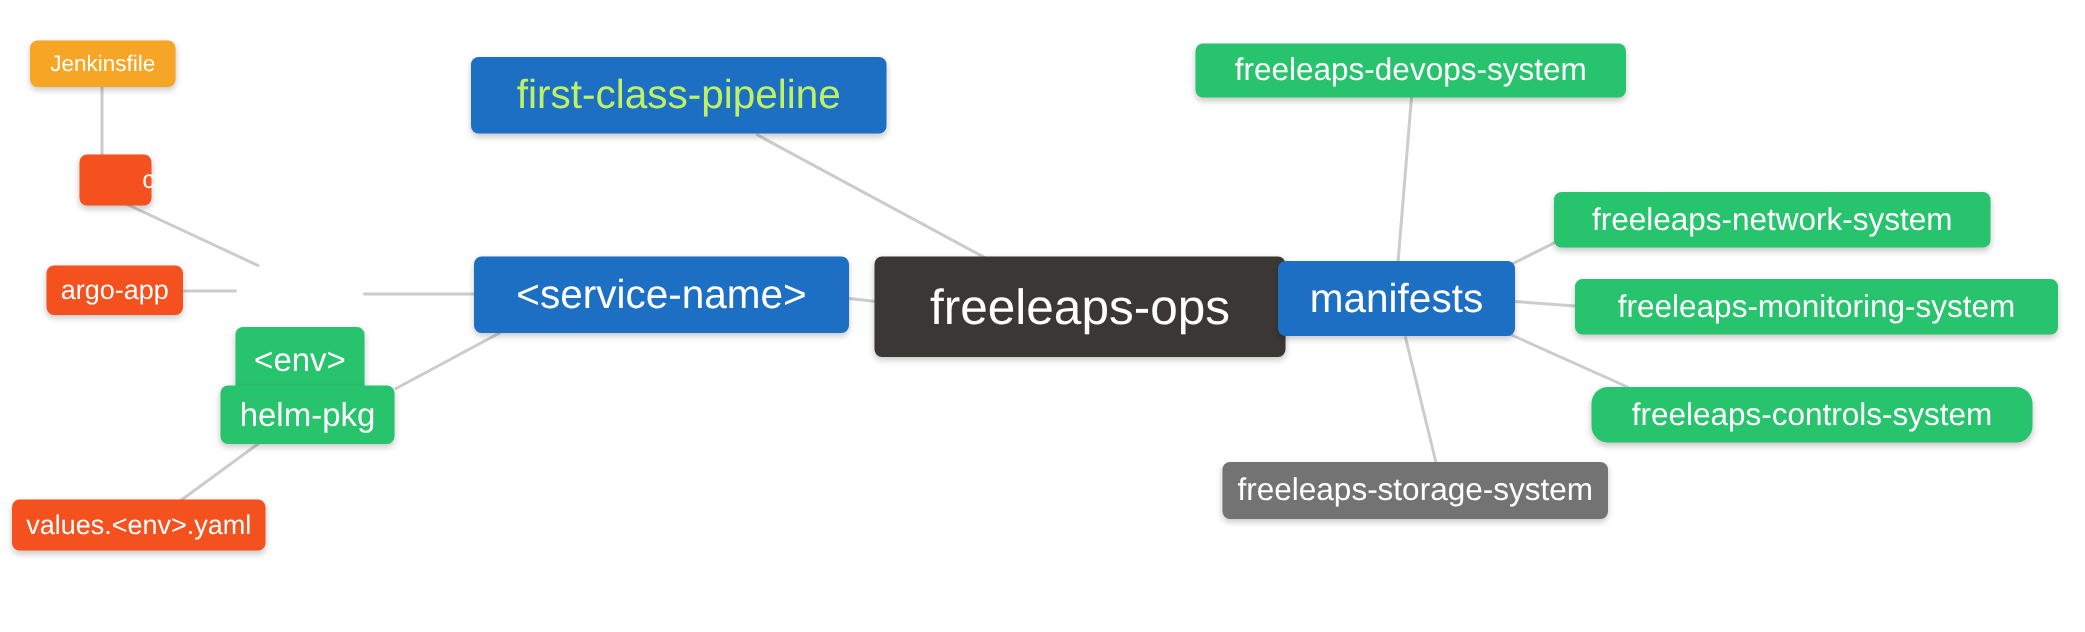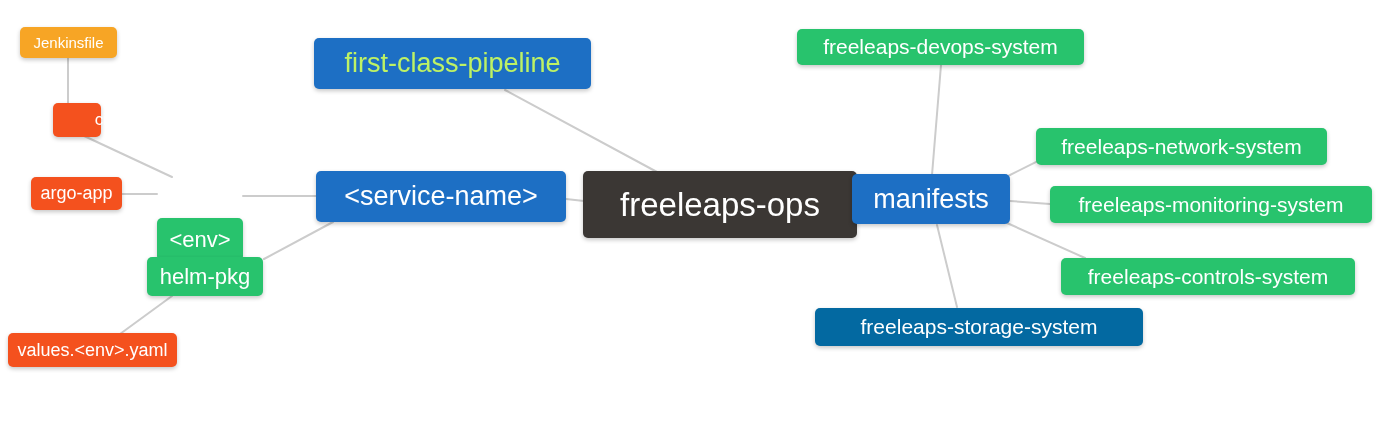--- a/index.html
+++ b/index.html
@@ -62,15 +62,15 @@
     <div class="node" style="left: 316px; top: 171px; width: 250px; height: 51px; font-size: 27px; background: rgb(29, 111, 196); color: rgb(255, 255, 255);">&lt;service-name&gt;</div>
     <div class="node" style="left: 157px; top: 174px; width: 86px; height: 43px; font-size: 22px; background: rgb(40, 195, 109); color: rgb(255, 255, 255); margin-top: 44px;">&lt;env&gt;</div>
     <div class="node" style="left: 147px; top: 257px; width: 116px; height: 39px; font-size: 22px; background: rgb(40, 195, 109); color: rgb(255, 255, 255); text-align: right;">helm-pkg</div>
     <div class="node" style="left: 31px; top: 177px; width: 91px; height: 33px; font-size: 18px; background: rgb(244, 81, 30); color: rgb(255, 255, 255);">argo-app</div>
     <div class="node" style="left: 53px; top: 103px; width: 33px; height: 34px; font-size: 17px; background: rgb(244, 81, 30); color: rgb(255, 255, 255); padding-left: 48px;">ci</div>
     <div class="node" style="left: 20px; top: 27px; width: 97px; height: 31px; font-size: 15px; background: rgb(247, 165, 37); color: rgb(255, 255, 255);">Jenkinsfile</div>
     <div class="node" style="left: 8px; top: 333px; width: 169px; height: 34px; font-size: 18px; background: rgb(244, 81, 30); color: rgb(255, 255, 255);">values.&lt;env&gt;.yaml</div>
     <div class="node" style="left: 797px; top: 29px; width: 287px; height: 36px; font-size: 21px; background: rgb(40, 195, 109); color: rgb(255, 255, 255);">freeleaps-devops-system</div>
     <div class="node" style="left: 1036px; top: 112px; width: 291px; height: 37px; font-size: 21px; background: rgb(40, 195, 109); color: rgb(255, 255, 255); margin-top: 16px;">freeleaps-network-system</div>
     <div class="node" style="left: 1050px; top: 186px; width: 322px; height: 37px; font-size: 21px; background: rgb(40, 195, 109); color: rgb(255, 255, 255);">freeleaps-monitoring-system</div>
-    <div class="node" style="left: 1061px; top: 258px; width: 294px; height: 37px; font-size: 21px; background: rgb(40, 195, 109); color: rgb(255, 255, 255);">freeleaps-controls-system</div>
-    <div class="node" style="left: 815px; top: 308px; width: 328px; height: 38px; font-size: 21px; background: #0369a1; color: rgb(255, 255, 255);">freeleaps-storage-system</div>
+    <div class="node" style="left: 1061px; top: 258px; width: 294px; height: 37px; font-size: 21px; background: rgb(40, 195, 109); color: rgb(255, 255, 255); border-radius: 11px;">freeleaps-controls-system</div>
+    <div class="node" style="left: 815px; top: 308px; width: 257px; height: 38px; font-size: 21px; background: #737373; color: rgb(255, 255, 255);">freeleaps-storage-system</div>
   </div>
 
 </body></html>

